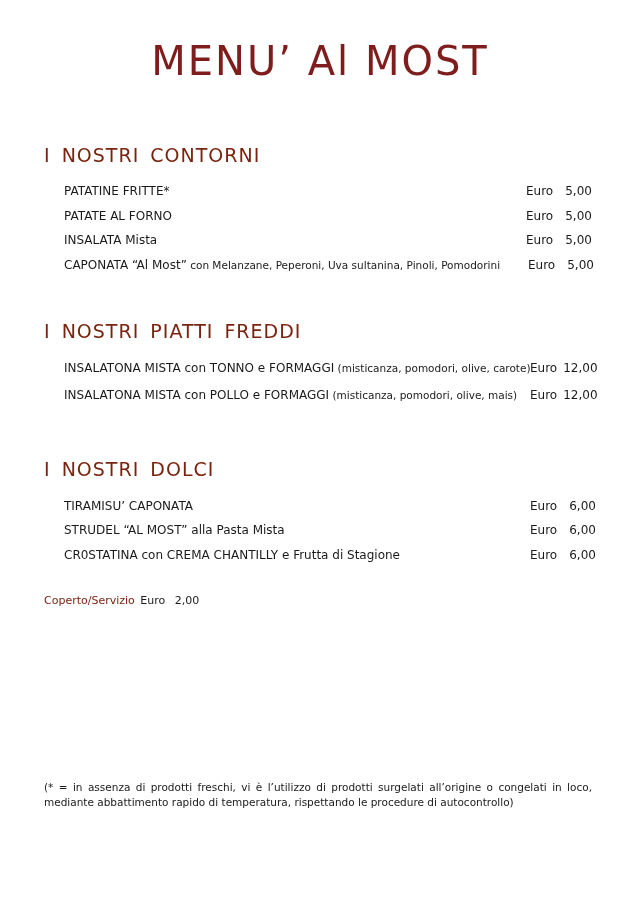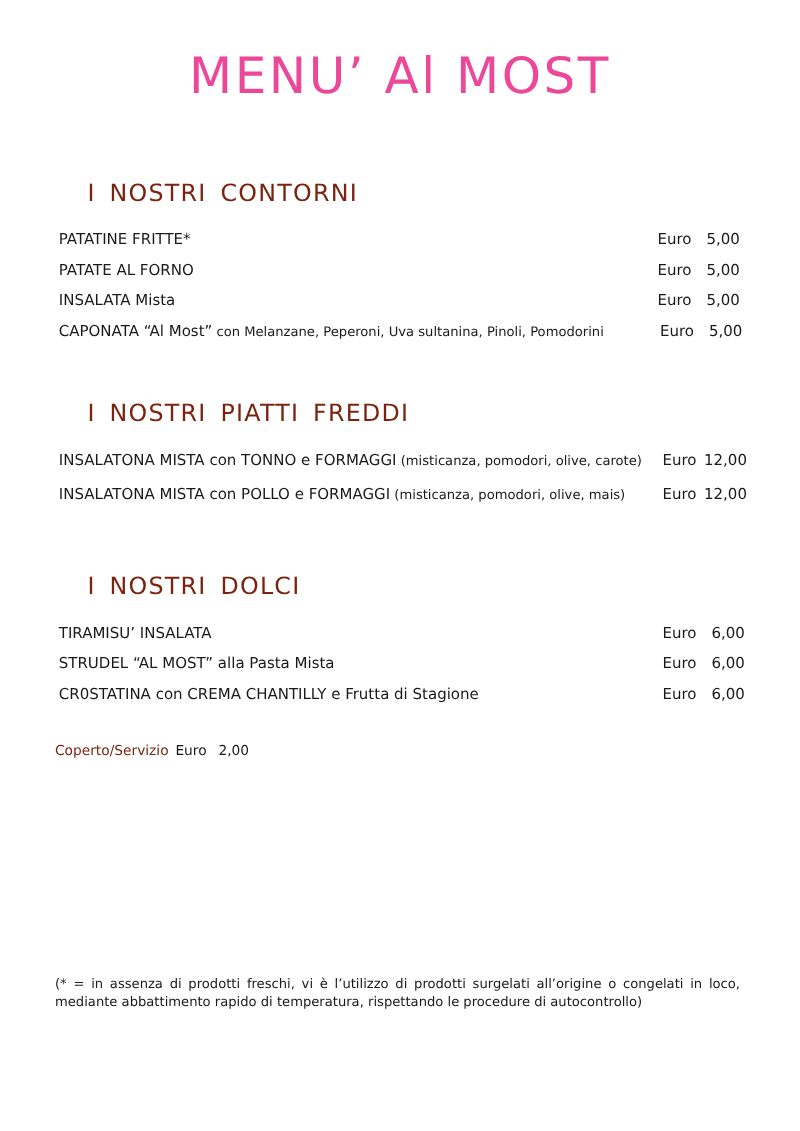--- a/index.html
+++ b/index.html
@@ -1,19 +1,19 @@
 <!DOCTYPE html>
 <html><head>
 <meta charset="utf-8">
 <style>
   html, body { margin:0; padding:0; background:#ffffff; }
   body { width:640px; height:905px; position:relative; font-family:"DejaVu Sans", sans-serif; color:#1a1a1a; overflow:hidden; }
-  .title { position:absolute; left:0; width:640px; top:38px; text-align:center; font-size:40px; color:#ec4899; letter-spacing:2px; font-weight:normal; }
-  .section-title { position:absolute; left:44px; font-size:19px; color:#7a2410; letter-spacing:1px; word-spacing:4px;margin-left:26px; }
-  .row { position:absolute; left:47px; font-size:12px; white-space:nowrap; }
+  .title { position:absolute; left:0; width:640px; top:38px; text-align:center; font-size:40px; color:#7f1d1d; letter-spacing:2px; font-weight:normal; }
+  .section-title { position:absolute; left:44px; font-size:19px; color:#7a2410; letter-spacing:1px; word-spacing:4px; }
+  .row { position:absolute; left:64px; font-size:12px; white-space:nowrap; }
   .row .small { font-size:10.5px; }
   .price { position:absolute; font-size:12px; white-space:nowrap; }
   .price .cur { display:inline-block; }
   .price .val { display:inline-block; margin-left:12px;text-align:right; }
   .coperto { position:absolute; left:44px; top:594px; font-size:11px; white-space:nowrap; }
   .coperto .lbl { color:#7a2410; }
   .footnote { position:absolute; left:44px; top:780px; width:548px; font-size:10.5px; line-height:15px; text-align:justify; }
 </style>
 </head>
 <body>
@@ -37,21 +37,21 @@
 <div class="section-title" style="top:320px">I NOSTRI PIATTI FREDDI</div>
 
 <div class="row" style="top:361px"><span>INSALATONA MISTA con TONNO e FORMAGGI</span><span class="small"> (misticanza, pomodori, olive, carote)</span></div>
 <div class="price" style="left:530px;top:361px"><span class="cur">Euro</span><span class="val" style="margin-left:6px">12,00</span></div>
 
 <div class="row" style="top:388px"><span>INSALATONA MISTA con POLLO e FORMAGGI</span><span class="small"> (misticanza, pomodori, olive, mais)</span></div>
 <div class="price" style="left:530px;top:388px"><span class="cur">Euro</span><span class="val" style="margin-left:6px">12,00</span></div>
 
 <div class="section-title" style="top:458px">I NOSTRI DOLCI</div>
 
-<div class="row" style="top:499px"><span>TIRAMISU’  INSALATA</span></div>
+<div class="row" style="top:499px"><span>TIRAMISU’  CAPONATA</span></div>
 <div class="price" style="left:530px;top:499px"><span class="cur">Euro</span><span class="val">6,00</span></div>
 
 <div class="row" style="top:523px"><span>STRUDEL  “AL  MOST” alla Pasta Mista</span></div>
 <div class="price" style="left:530px;top:523px"><span class="cur">Euro</span><span class="val">6,00</span></div>
 
 <div class="row" style="top:548px"><span>CR0STATINA con CREMA CHANTILLY e Frutta di Stagione</span></div>
 <div class="price" style="left:530px;top:548px"><span class="cur">Euro</span><span class="val">6,00</span></div>
 
 <div class="coperto">
   <span class="lbl">Coperto/Servizio</span>

